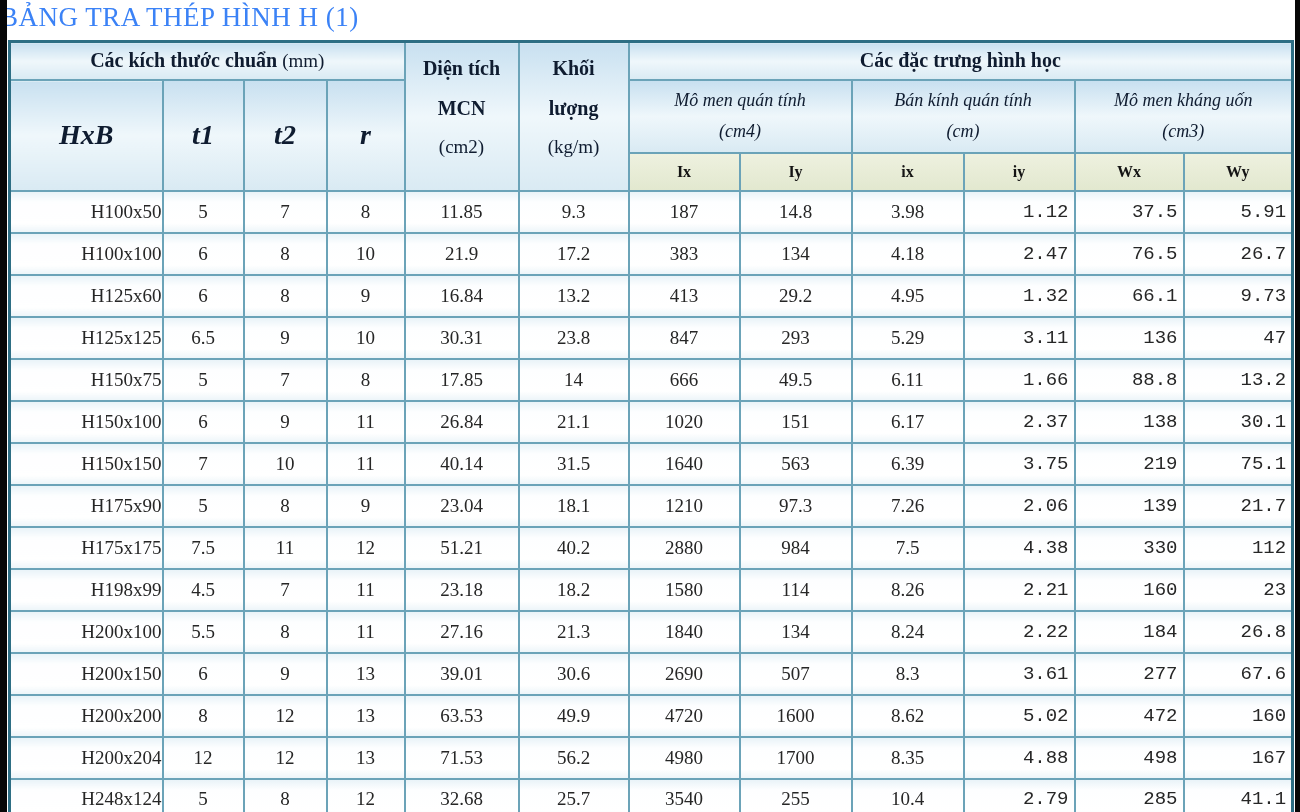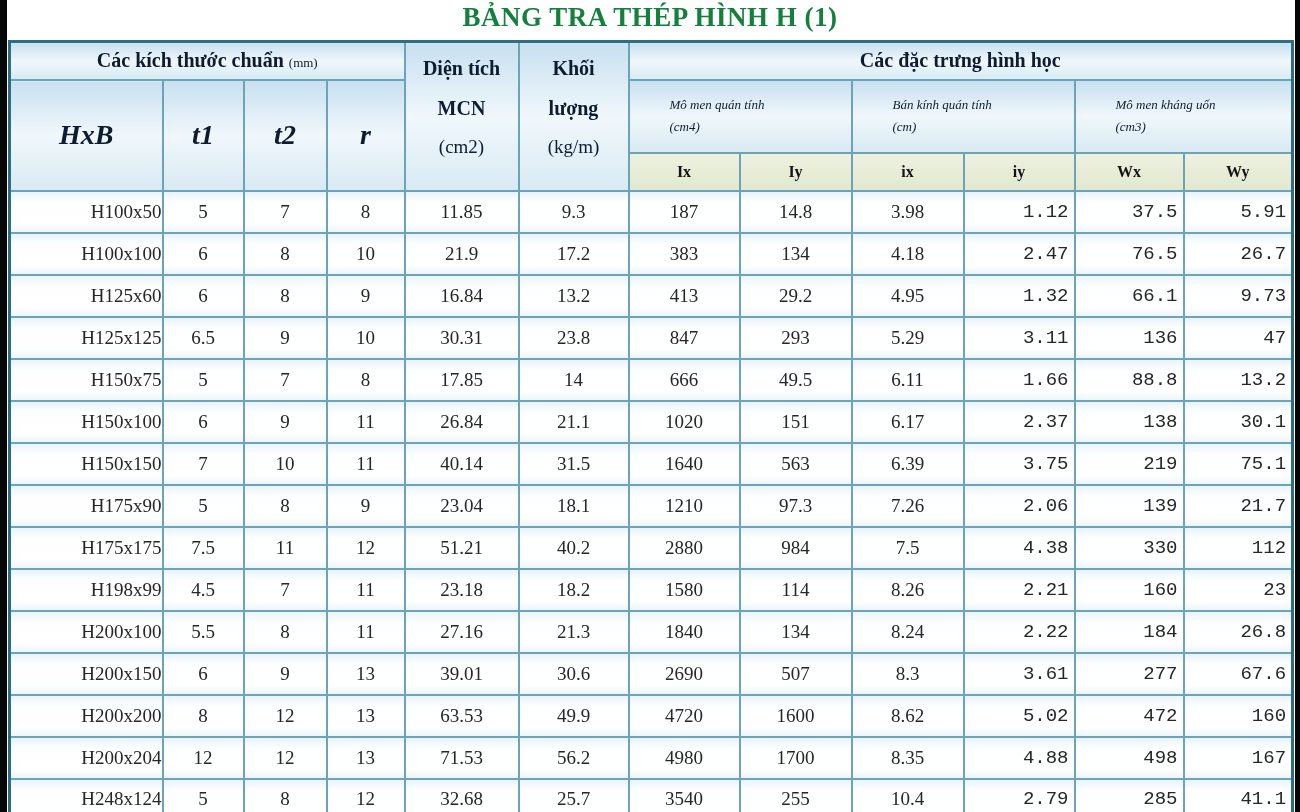--- a/index.html
+++ b/index.html
@@ -7,22 +7,22 @@
     position:relative; width:1300px; height:812px;
     background:#ffffff; overflow:hidden;
     font-family:"Liberation Serif", serif;
   }
   .edge { position:absolute; top:0; height:812px; background:#070707; z-index:9; }
   .edge-left  { left:0;  width:7px; }
   .edge-right { right:0; width:5px; }
 
   .title {
     position:absolute; top:2px; left:0; width:100%;
-    text-align:center; font-size:27px; font-weight:bold;
-    color:#15803d; letter-spacing:0.5px;
+    text-align:left; font-size:27px; font-weight:normal;
+    color:#3b82f6; letter-spacing:0.5px;
   }
 
   table.steel {
     position:absolute; top:40px; left:8px; width:1284px;
     border-collapse:collapse; table-layout:fixed;
     border:3px solid #2d6e84;
   }
   th, td { border:2px solid #6ba3b8; overflow:hidden; padding:0; }
 
   
@@ -35,33 +35,33 @@
     color:#141414; font-weight:bold; font-size:16px; text-align:center;
   }
 
   tr.r-a  { height:38px; }
   tr.r-b  { height:73px; }
   tr.r-c  { height:38px; }
   tbody tr { height:42px; }
 
   .h-grp { font-size:20px; text-align:center; }
   .h-grp .b    { font-weight:bold; }
-  .h-grp .norm { font-weight:normal; font-size:13px; }
+  .h-grp .norm { font-weight:normal; font-size:19px; }
 
   .h-tall {
     vertical-align:top; text-align:center;
     font-weight:bold; font-size:20px; line-height:2.0; padding-top:5px;
   }
   .h-tall .norm { font-weight:normal; font-size:19px; }
 
   .h-dim { font-weight:bold; font-style:italic; font-size:28px; text-align:center; vertical-align:middle; }
 
   .h-sub {
-    font-style:italic; font-weight:normal; font-size:13px;
-    text-align:left; vertical-align:middle; line-height:1.7;padding-left:40px;
+    font-style:italic; font-weight:normal; font-size:18px;
+    text-align:center; vertical-align:middle; line-height:1.7;
   }
 
   tbody td {
     font-size:19px; color:#262626;
     background:linear-gradient(180deg,#e9f3f8 0%,#fdfeff 25%,#ffffff 78%,#edf5f9 100%);
   }
   .al-left   { text-align:right;  padding-left:21px; }
   .al-center { text-align:center; }
   .al-right  { text-align:right; padding-right:5px;font-family:Liberation Mono, monospace; }
 </style>

